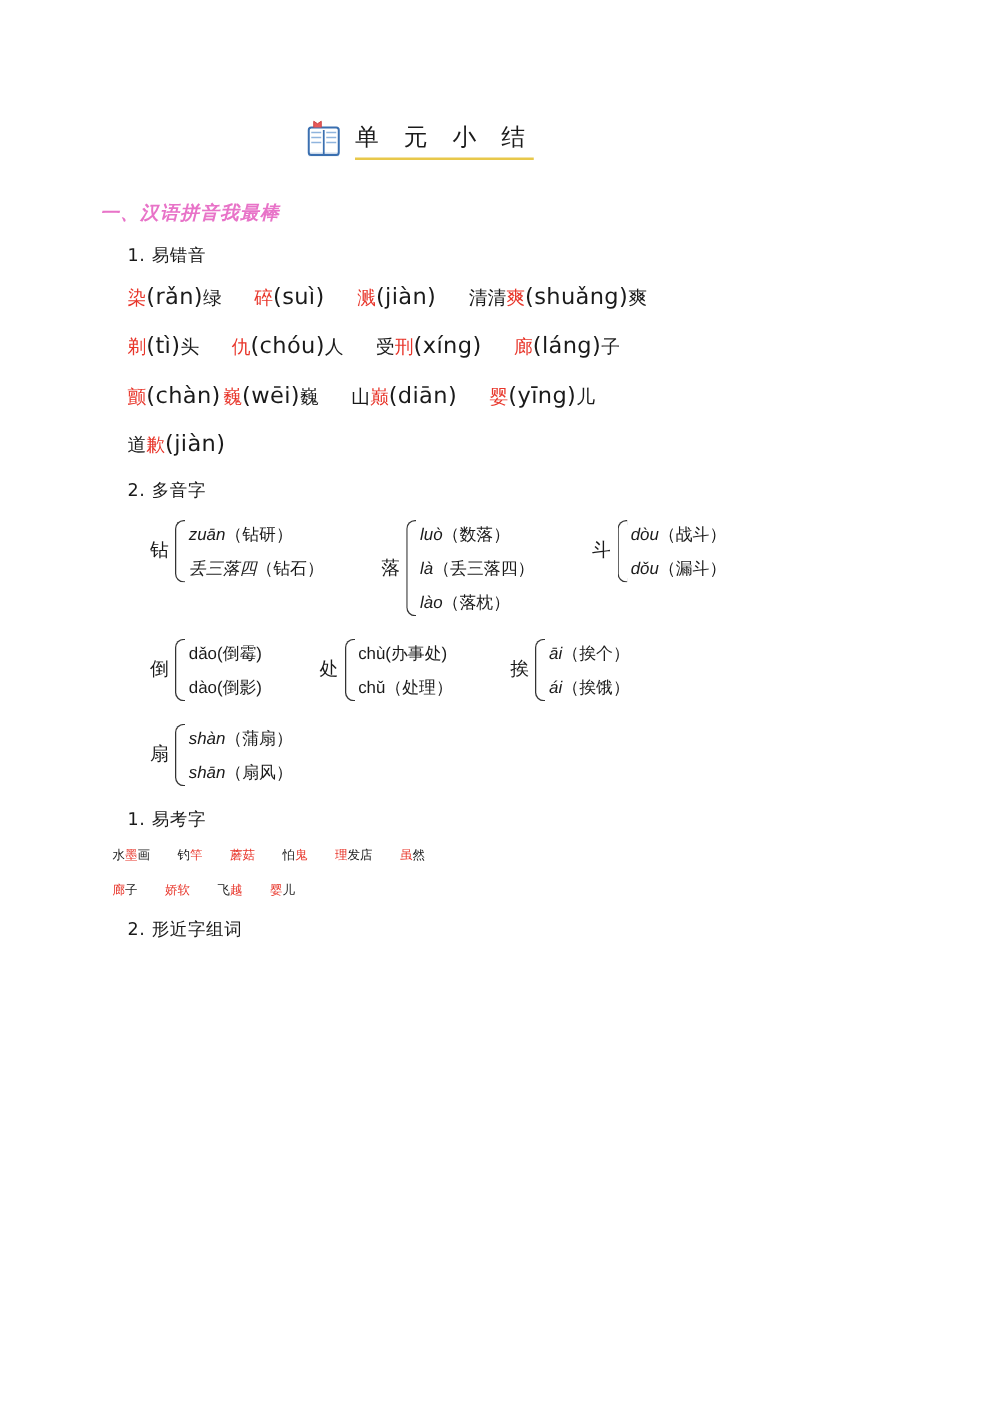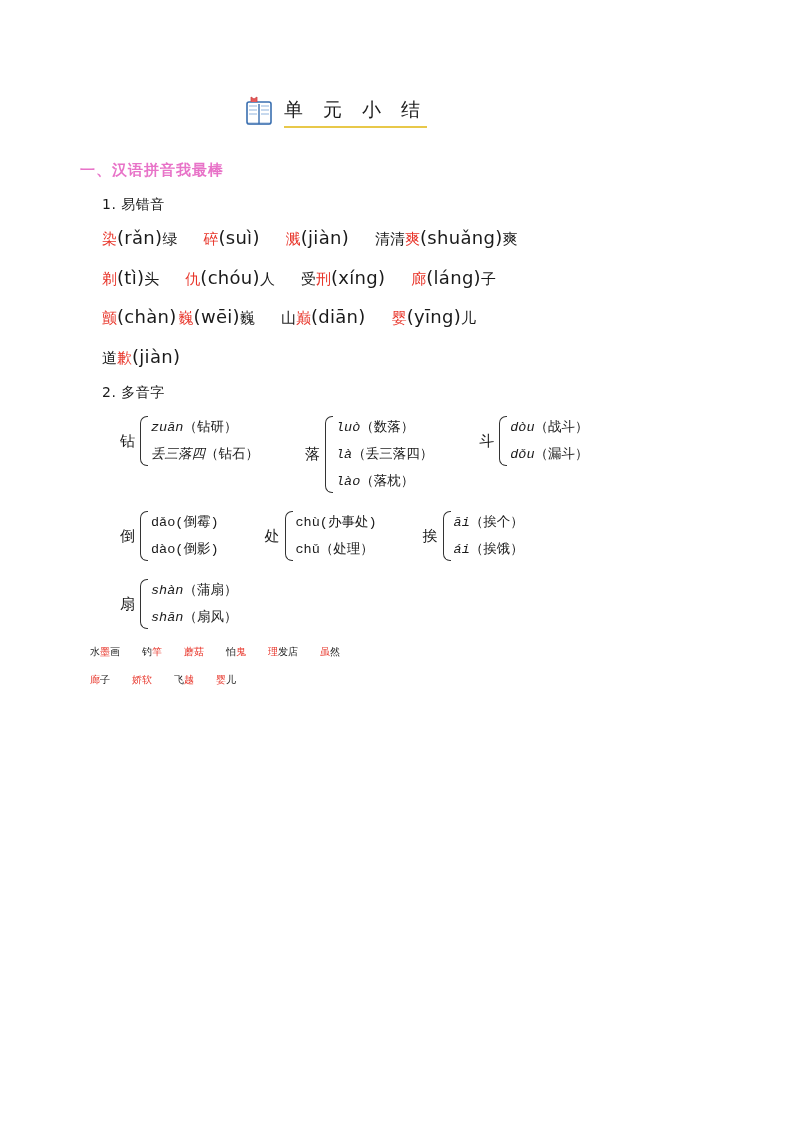--- a/index.html
+++ b/index.html
@@ -47,20 +47,21 @@
   }
 
   
   .sec-head {
     color: #e873c8;
     font-size: 15px;
     font-weight: bold;
     font-family: "DejaVu Sans", sans-serif;
     letter-spacing: 1px;
     margin: 32px 0 14px 0;
+    font-style: italic;
   }
   .sub-head {
     font-size: 14px;
     margin: 16px 0 12px 22px;
     font-family: "DejaVu Sans", sans-serif;
     letter-spacing: 0.5px;
   }
 
   
   .line {
@@ -117,21 +118,21 @@
     border-radius: 7px 0 0 7px;
   }
   .brace-items {
     display: flex;
     flex-direction: column;
     justify-content: center;
   }
   .brace-items div {
     font-size: 13.5px;
     line-height: 2.0;
-    font-family: Liberation Mono, monospace;
+    font-family: Liberation Sans, sans-serif;
     white-space: nowrap;
   }
 
   
   .wordlist {
     margin: 0 0 14px 10px;
     font-size: 10px;
     font-family: "DejaVu Sans", sans-serif;
     white-space: nowrap;
   }
@@ -223,17 +224,19 @@
       <div class="brace-group">
         <span class="bg-char">扇</span>
         <span class="brace"></span>
         <div class="brace-items">
           <div><i>shàn</i>（蒲扇）</div>
           <div><i>shān</i>（扇风）</div>
         </div>
       </div>
     </div>
 
+  <div class="sub-head">1. 易考字</div>
 
   <div class="wordlist" id="w0"><span class="w"><span>水</span><span class="red">墨</span><span>画</span></span><span class="w"><span>钓</span><span class="red">竿</span></span><span class="w"><span class="red">蘑菇</span></span><span class="w"><span>怕</span><span class="red">鬼</span></span><span class="w"><span class="red">理</span><span>发店</span></span><span class="w"><span class="red">虽</span><span>然</span></span></div>
   <div class="wordlist" id="w1"><span class="w"><span class="red">廊</span><span>子</span></span><span class="w"><span class="red">娇软</span></span><span class="w"><span>飞</span><span class="red">越</span></span><span class="w"><span class="red">婴</span><span>儿</span></span></div>
 
+  <div class="sub-head tail">2. 形近字组词</div>
 </div>
 
 </body></html>

